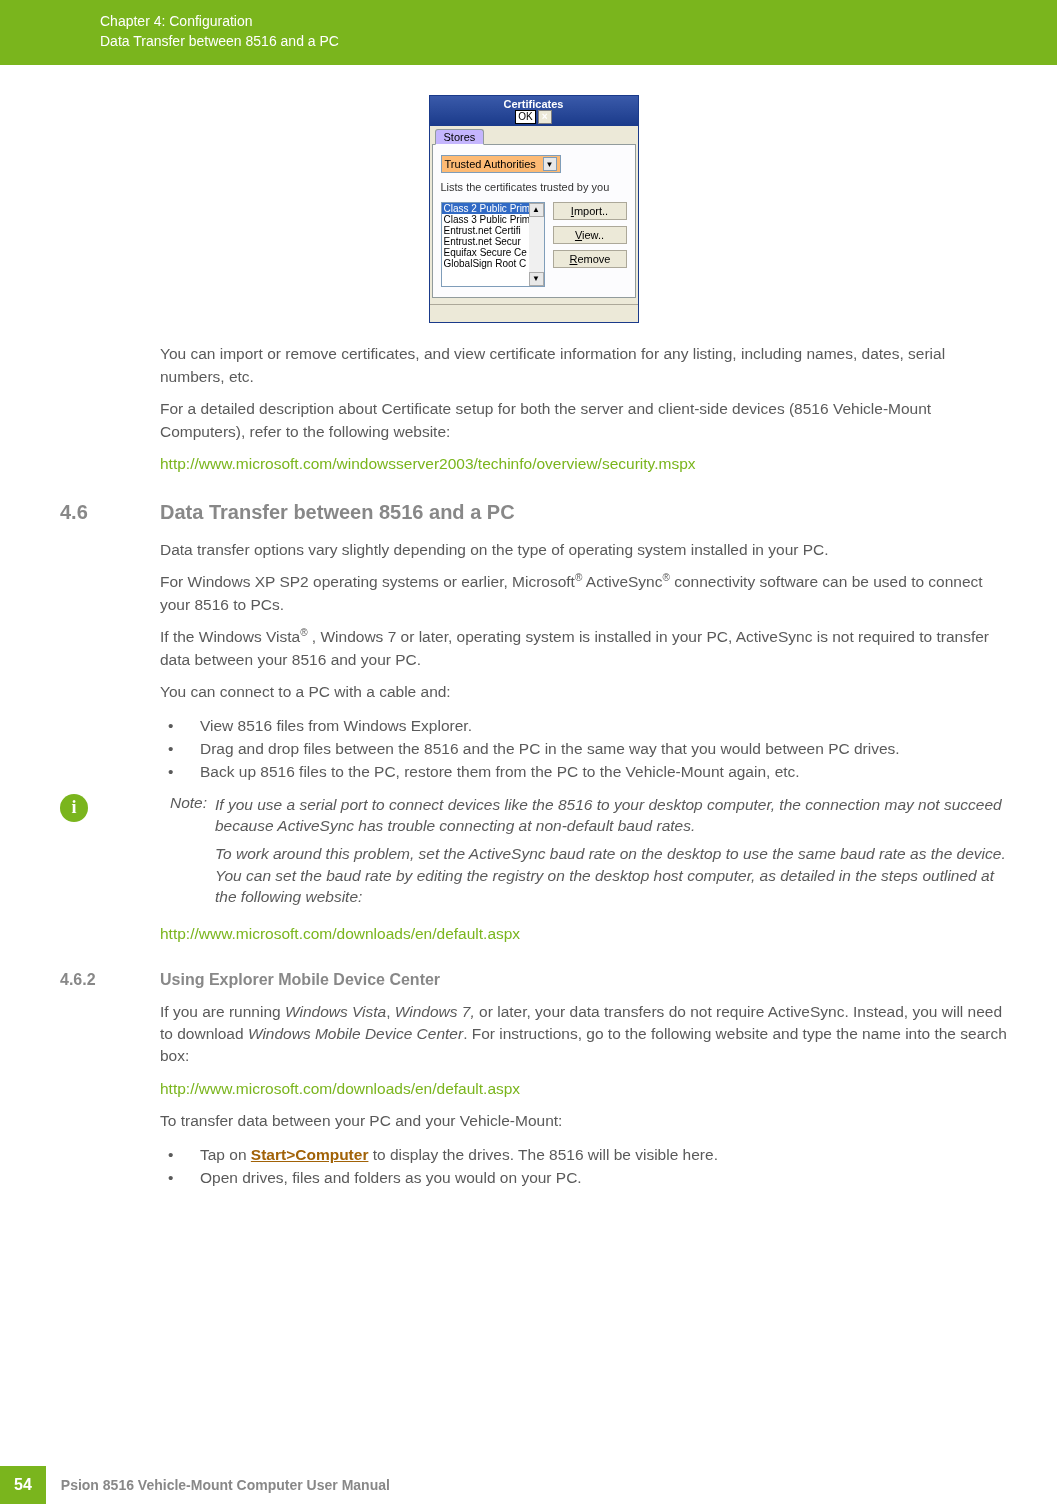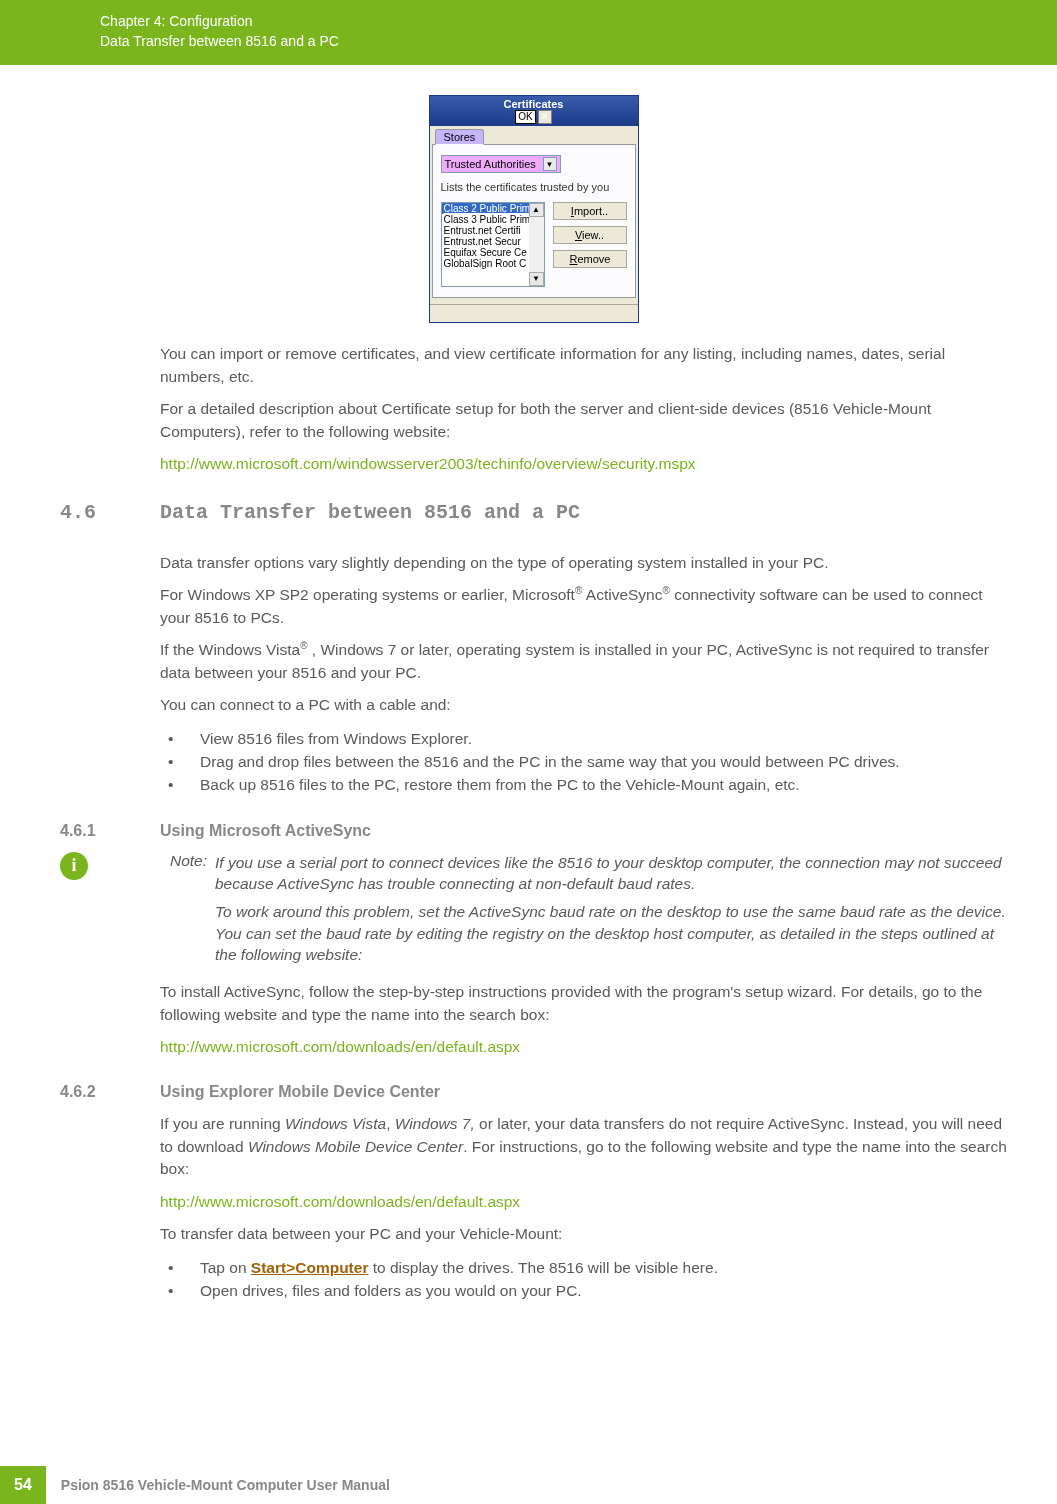--- a/index.html
+++ b/index.html
@@ -76,21 +76,21 @@
     border-radius: 3px 3px 0 0;
   }
   .tab-content {
     border: 1px solid #919b9c;
     border-top: none;
     padding: 10px 8px;
     background: #fcfcfe;
   }
   .dropdown {
     border: 1px solid #7f9db9;
-    background: #f0abfc;
+    background: #fdba74;
     padding: 1px 3px;
     width: 120px;
     display: flex;
     justify-content: space-between;
     align-items: center;
   }
   .dd-arrow {
     border: 1px solid #7f9db9;
     background: #e8e8e8;
     width: 14px;
@@ -120,21 +120,20 @@
   }
   .listbox-inner {
     width: 88px;
     overflow: hidden;
   }
   .selected-item {
     background: #316ac5;
     color: #fff;
     white-space: nowrap;
     padding: 0 2px;
-    text-decoration: underline;
   }
   .list-item {
     white-space: nowrap;
     padding: 0 2px;
   }
   .scroll-btn {
     position: absolute;
     right: 0;
     width: 15px;
     height: 14px;
@@ -180,22 +179,21 @@
     line-height: 1.45;
     margin-bottom: 10px;
     color: #5a5a5a;
   }
   .link {
     color: #7ab51d;
   }
   .section-row {
     display: flex;
     margin-top: 25px;
-    margin-bottom: 28px;
-    font-family: Liberation Mono, monospace;
+    margin-bottom: 15px;
   }
   .section-num {
     width: 100px;
     font-weight: bold;
     color: #888;
     font-size: 20px;
   }
   h2.section-title {
     font-size: 20px;
     font-weight: bold;
@@ -365,38 +363,33 @@
     <p><span>For Windows XP SP2 operating systems or earlier, Microsoft</span><sup>®</sup><span> ActiveSync</span><sup>®</sup><span> connectivity software can be used to connect your 8516 to PCs.</span></p>
     <p><span>If the Windows Vista</span><sup>®</sup><span> , Windows 7 or later, operating system is installed in your PC, ActiveSync is not required to transfer data between your 8516 and your PC.</span></p>
     <p>You can connect to a PC with a cable and:</p>
     <ul class="bullets">
       <li>View 8516 files from Windows Explorer.</li>
       <li>Drag and drop files between the 8516 and the PC in the same way that you would between PC drives.</li>
       <li>Back up 8516 files to the PC, restore them from the PC to the Vehicle-Mount again, etc.</li>
     </ul>
   </div>
 
-  <div class="subsection-row">
-    <div class="subsection-num">4.6.1</div>
-    <h3 class="subsection-title">Using Microsoft ActiveSync</h3>
-  </div>
 
   <div class="note-block">
     <div class="note-icon-col">
       <div class="note-circle">i</div>
     </div>
     <div class="note-label">Note:</div>
     <div class="note-text">
       <div>If you use a serial port to connect devices like the 8516 to your desktop computer, the connection may not succeed because ActiveSync has trouble connecting at non-default baud rates.</div>
       <div style="margin-top:6px">To work around this problem, set the ActiveSync baud rate on the desktop to use the same baud rate as the device. You can set the baud rate by editing the registry on the desktop host computer, as detailed in the steps outlined at the following website:</div>
     </div>
   </div>
 
   <div class="body-text" style="margin-top:15px">
-    <p>To install ActiveSync, follow the step-by-step instructions provided with the program's setup wizard. For details, go to the following website and type the name into the search box:</p>
     <p class="link">http://www.microsoft.com/downloads/en/default.aspx</p>
   </div>
 
   <div class="subsection-row">
     <div class="subsection-num">4.6.2</div>
     <h3 class="subsection-title">Using Explorer Mobile Device Center</h3>
   </div>
 
   <div class="body-text">
     <p><span>If you are running </span><em>Windows Vista</em><span>, </span><em>Windows 7,</em><span> or later, your data transfers do not require ActiveSync. Instead, you will need to download </span><em>Windows Mobile Device Center</em><span>. For instructions, go to the following website and type the name into the search box:</span></p>

